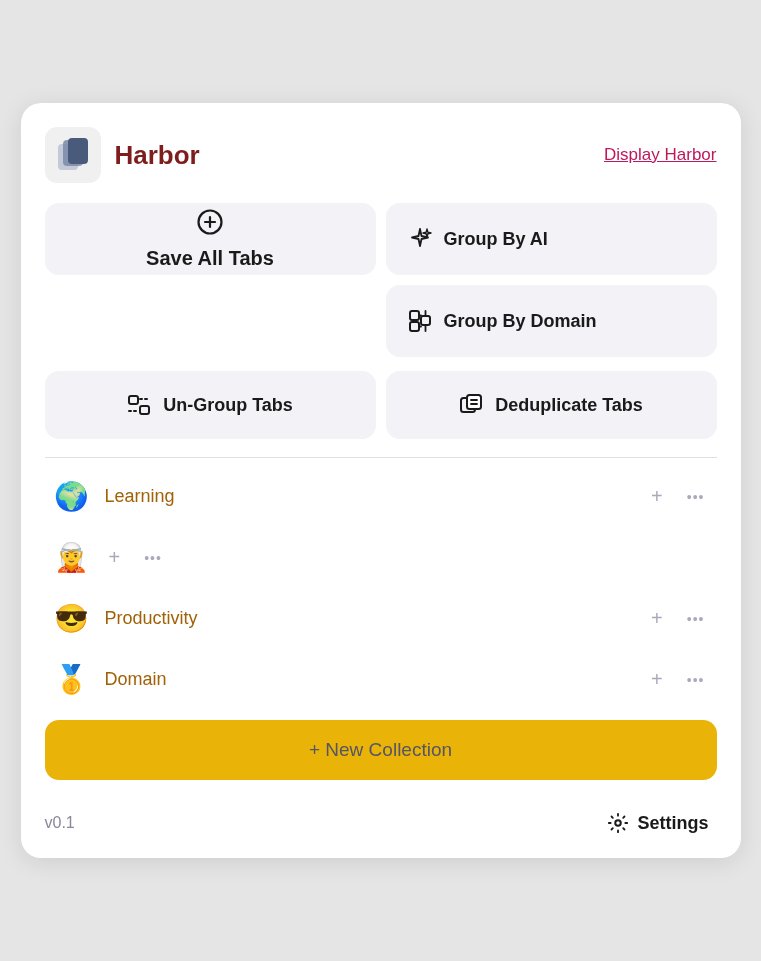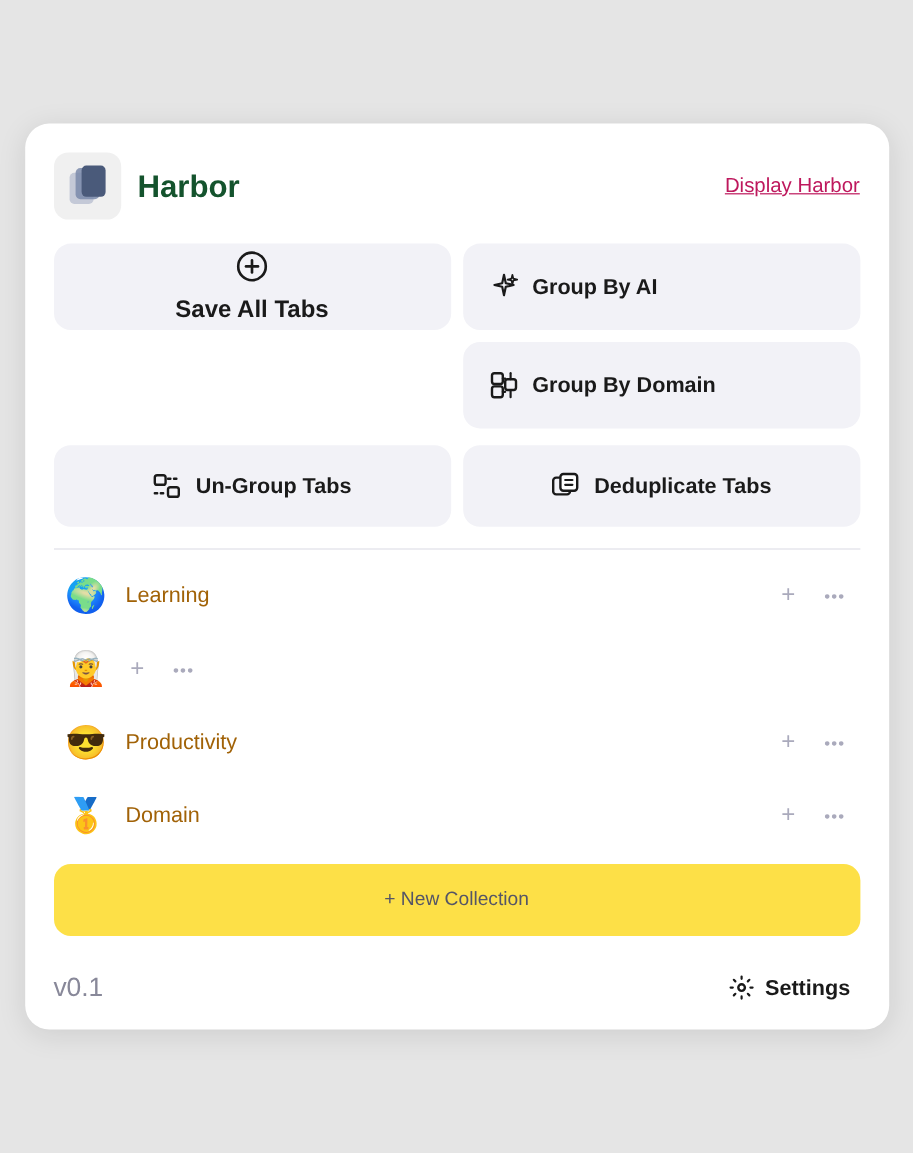--- a/index.html
+++ b/index.html
@@ -54,21 +54,21 @@
       border-radius: 12px;
       display: flex;
       align-items: center;
       justify-content: center;
       font-size: 28px;
     }
 
     .app-title {
       font-size: 26px;
       font-weight: 700;
-      color: #14532d;
+      color: #7f1d1d;
     }
 
     .display-harbor-link {
       font-size: 17px;
       color: #be185d;
       text-decoration: underline;
       cursor: pointer;
       font-weight: 400;
     }
 
@@ -187,48 +187,48 @@
       padding: 2px 4px;
       display: flex;
       align-items: center;
       justify-content: center;
       border-radius: 6px;
       transition: color 0.12s;
     }
 
     
     .new-collection-btn {
-      background: #fde047;
+      background: #eab308;
       border: none;
       border-radius: 14px;
       width: 100%;
       height: 60px;
       display: flex;
       align-items: center;
       justify-content: center;
       gap: 10px;
       cursor: pointer;
-      font-size: 16px;
+      font-size: 19px;
       font-weight: 500;
       color: #555566;
       margin-top: 10px;
       transition: background 0.15s;
     }
 
     
     .footer {
       display: flex;
       align-items: center;
       justify-content: space-between;
       margin-top: 16px;
       padding-top: 12px;
     }
 
     .version-text {
-      font-size: 22px;
+      font-size: 16px;
       color: #888899;
       font-weight: 400;
     }
 
     .settings-btn {
       background: none;
       border: none;
       cursor: pointer;
       display: flex;
       align-items: center;

